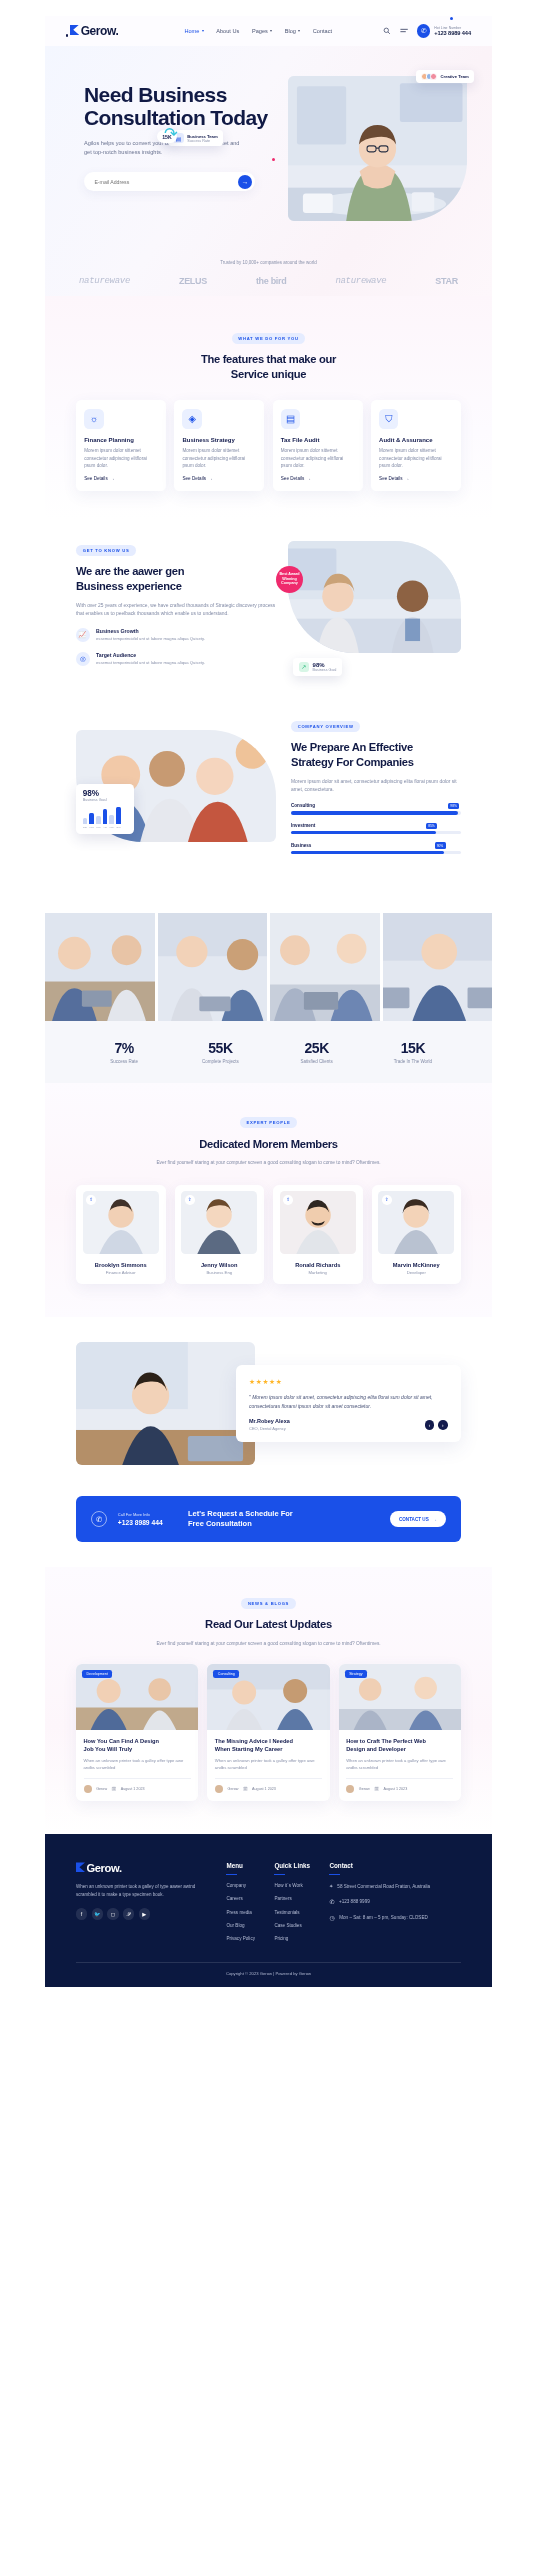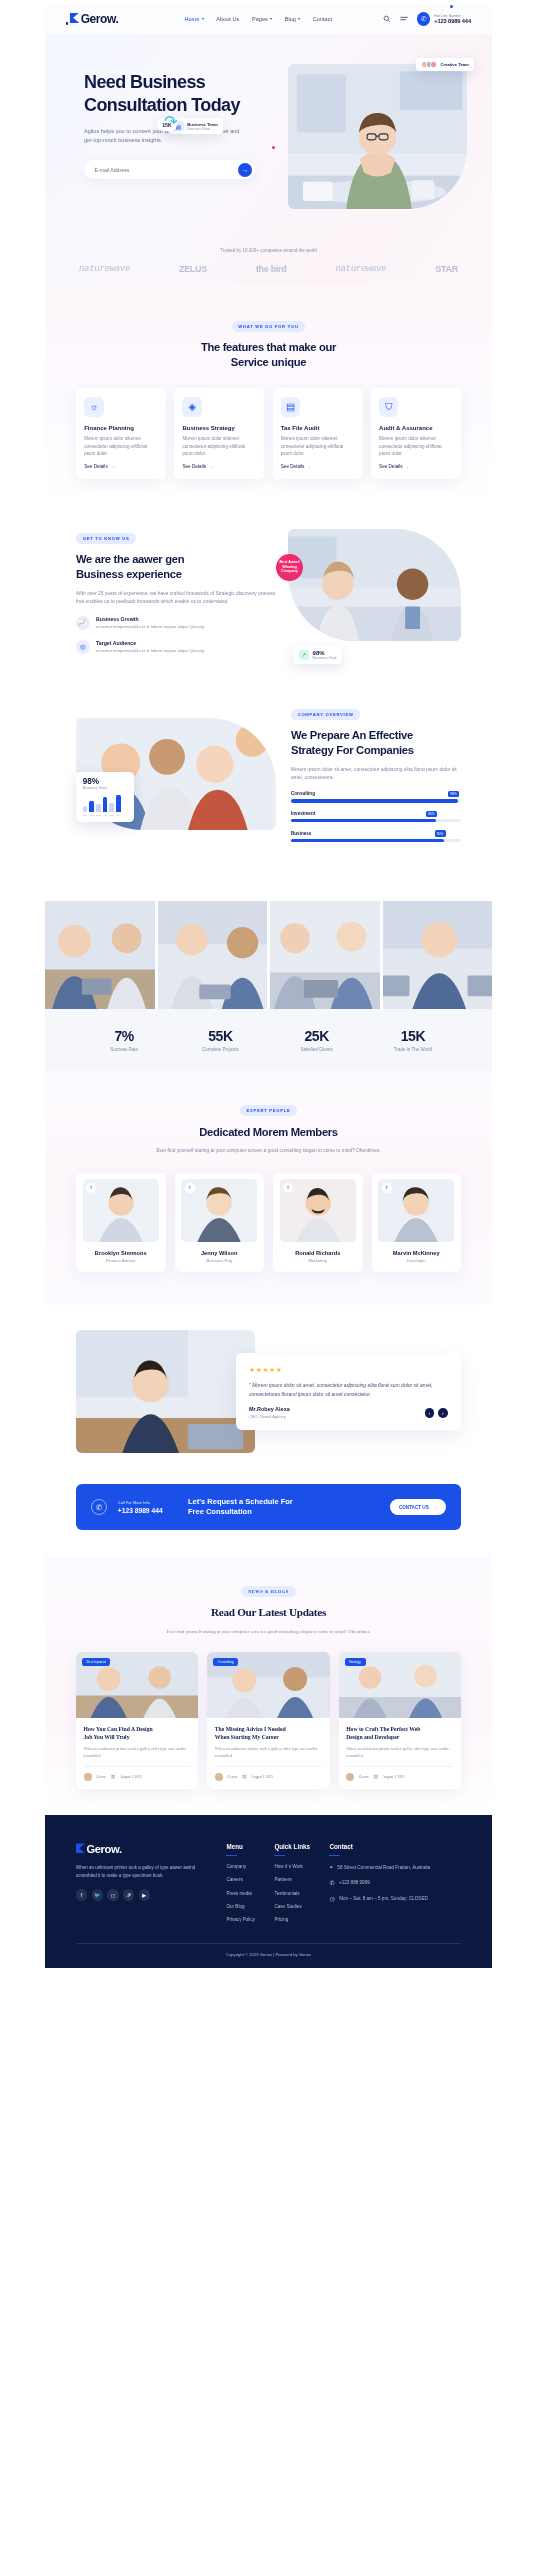--- a/index.html
+++ b/index.html
@@ -3,21 +3,21 @@
 <meta charset="utf-8">
 <style>
   * { box-sizing: border-box; margin: 0; padding: 0; }
   body {
     width: 537px;
     font-family: "Liberation Sans", sans-serif;
     background: #ffffff;
     color: #131b4d;
     -webkit-font-smoothing: antialiased;
   }
-  .wrap { width: 447px; margin: 4px auto; position: relative; overflow: hidden; }
+  .wrap { width: 447px; margin: 16px auto; position: relative; overflow: hidden; }
 
   
   .header {
     height: 30px; display: flex; align-items: center;
     background: #fdfcff; position: relative; z-index: 30;
     padding: 0 21px;
   }
   .logo { display: flex; align-items: baseline; gap: 0.7px; }
   .logo-mark {
     width: 9.7px; height: 10.4px; background: #1a50e8;
@@ -40,21 +40,21 @@
   .hot-txt-small { font-size: 3.4px; color: #7a829c; letter-spacing: 0.1px; }
   .hot-txt-big { font-size: 5.7px; font-weight: bold; color: #0f1941; letter-spacing: -0.1px; }
   .blue-dot-top { position: absolute; top: -7.5px; right: 18px; width: 3px; height: 3px; border-radius: 50%; background: #1a50e8; }
 
   
   .hero {
     position: relative; padding: 31px 21px 0 21px; height: 250px;
     background: linear-gradient(125deg, #f4f7ff 0%, #faf8fd 40%, #fbf3f8 72%, #fdf7fb 100%);
   }
   .hero-left { width: 224px; padding-left: 18px; padding-top: 6px; }
-  .hero-h1 { font-size: 18px; line-height: 23px; font-weight: bold; letter-spacing: -0.6px; color: #111a45; }
+  .hero-h1 { font-size: 21px; line-height: 23px; font-weight: bold; letter-spacing: -0.6px; color: #111a45; }
   .hero-p { font-size: 5.6px; line-height: 9.7px; color: #6a7390; margin-top: 9.7px; width: 157px; }
   .hero-form {
     margin-top: 14px; width: 171px; height: 19.4px; background: #fff; border-radius: 15px;
     display: flex; align-items: center; padding: 0 3px 0 10.4px; box-shadow: 0 3px 10.4px rgba(60,70,140,.07);
   }
   .hero-form input { border: 0; outline: 0; flex: 1; font-size: 5.2px; color: #8d95ae; font-family: inherit; background: transparent; }
   .circle-arrow {
     width: 14px; height: 14px; border-radius: 50%; background: #1a50e8; color: #fff;
     display: flex; align-items: center; justify-content: center; font-size: 6.7px; cursor: pointer;
   }
@@ -218,21 +218,21 @@
   .cta-phone-ico { width: 16.4px; height: 16.4px; border-radius: 50%; border: 0.7px solid rgba(255,255,255,.55); display:flex;align-items:center;justify-content:center;font-size:7.5px;}
   .cta-s { font-size: 4px; opacity: .85; }
   .cta-b { font-size: 6.7px; font-weight: bold; margin-top: 1.5px; }
   .cta-mid { font-size: 7.5px; font-weight: bold; line-height: 10.4px; margin-left: 15px; }
   .btn-white {
     margin-left: auto; background: #fff; color: #1a50e8; font-size: 4.6px; font-weight: bold;
     padding: 5.2px 9px; border-radius: 10.4px; display: inline-flex; align-items: center; gap: 3.7px; cursor: pointer; border:0; font-family:inherit;
   }
 
   
-  .blog { background: linear-gradient(180deg,#fdfbff 0%, #fdf6fb 60%, #ffffff 100%); padding: 27px 0 26px; font-family: Liberation Serif, serif; }
+  .blog { background: linear-gradient(180deg,#fdfbff 0%, #fdf6fb 60%, #ffffff 100%); padding: 27px 0 33px; }
   .blog-grid { display: flex; gap: 9px; padding: 0 31px; margin-top: 16.4px; }
   .post { flex: 1; background: #fff; border-radius: 6px; overflow: hidden; box-shadow: 0 4.5px 15px rgba(60,70,140,.07); position: relative;}
   .post-img { width: 100%; height: 66px; overflow: hidden; position: relative;}
   .tag { position: absolute; left: 6px; top: 6px; background: #1a50e8; color: #fff; font-size: 3.6px; padding: 2.2px 4.5px; border-radius: 2.2px; }
   .post-body { padding: 7.5px 7.5px 8.2px; }
   .post-h { font-size: 5.7px; line-height: 8.2px; font-weight: bold; color: #131b4d; }
   .post-p { font-size: 4.2px; line-height: 6.4px; color: #8a92ab; margin-top: 4.5px; }
   .post-meta { display: flex; align-items: center; gap: 4.5px; margin-top: 6.7px; border-top: 0.7px solid #eef0f7; padding-top: 6px; }
   .meta-av { width: 8.2px; height: 8.2px; border-radius: 50%; overflow:hidden;}
   .meta-t { font-size: 3.7px; color: #7b8299; display:flex;align-items:center;gap:2.2px;}

